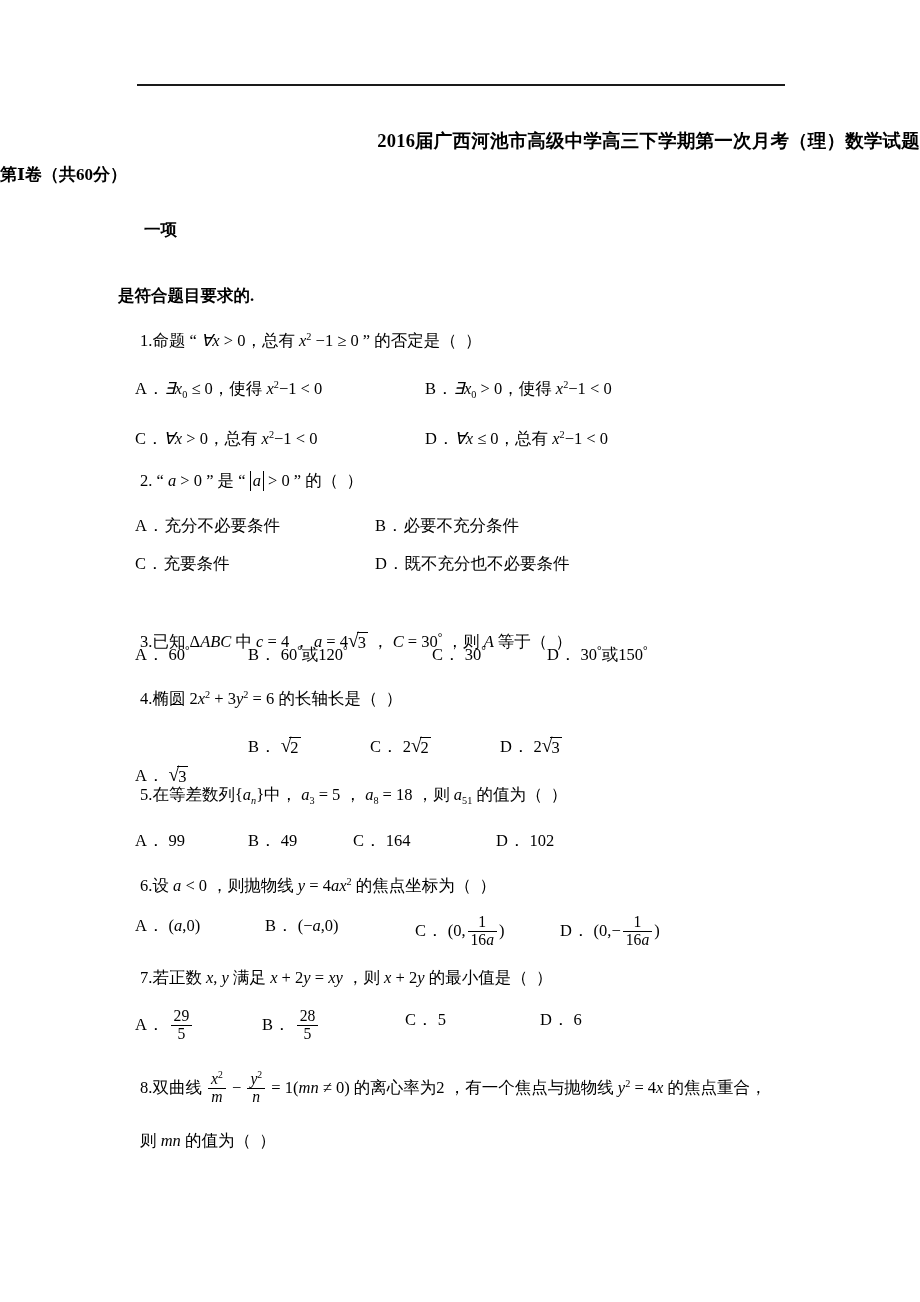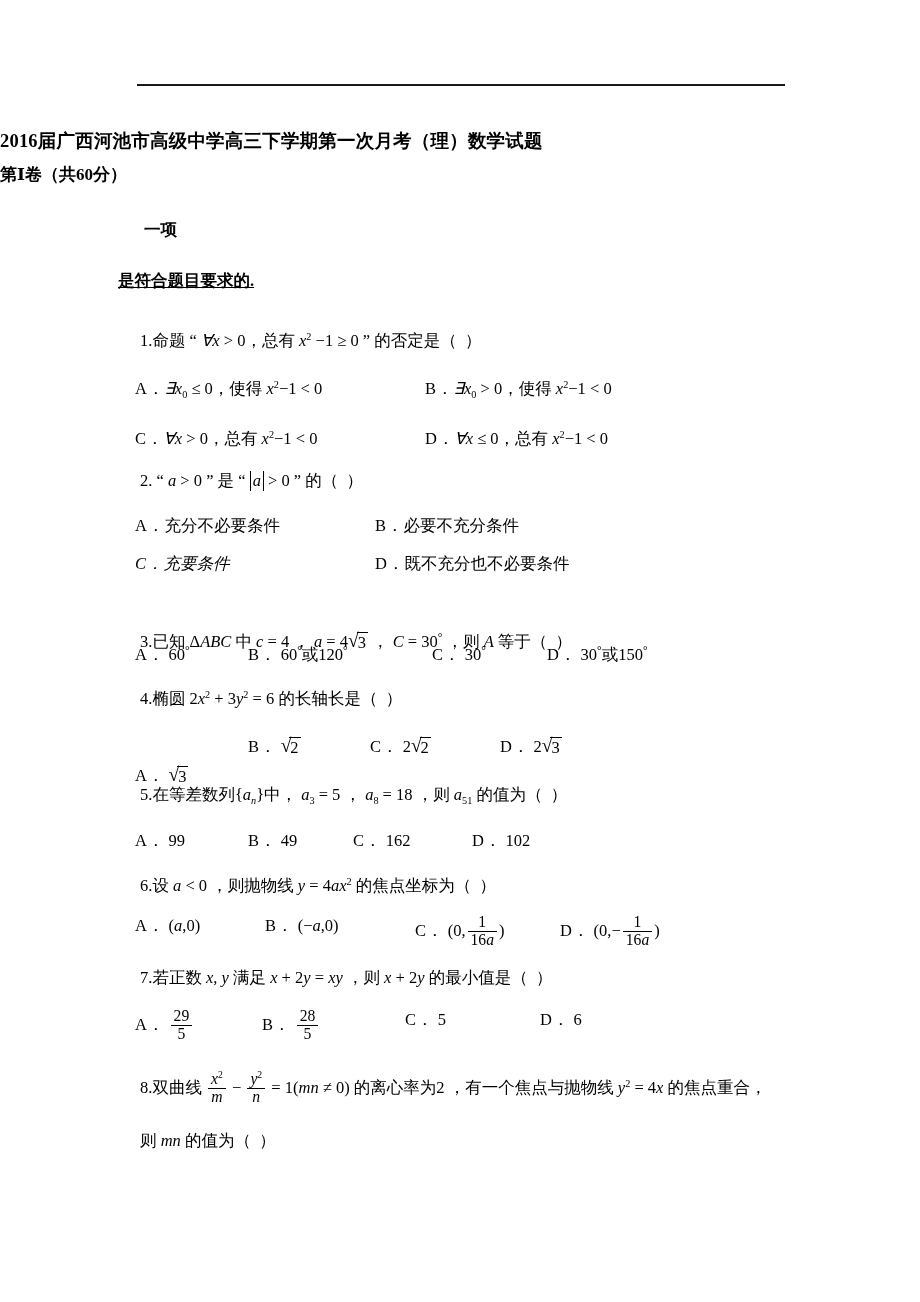--- a/index.html
+++ b/index.html
@@ -27,21 +27,21 @@
     top: 84px;
     width: 648px;
     height: 0;
     border-top: 2px solid #1a1a1a;
   }
   .title {
     position: absolute;
     left: 0;
     top: 128px;
     width: 920px;
-    text-align: left;
+    text-align: right;
     font-size: 18.5px;
     font-weight: bold;
     letter-spacing: 0.2px;
   }
   .subtitle {
     position: absolute;
     left: 0;
     top: 163px;
     width: 920px;
     text-align: left;
@@ -57,24 +57,23 @@
     font-weight: bold;
     line-height: 34px;
   }
   .section-intro .cont {
     display: block;
     margin-left: 46px;
   }
   .req-line {
     position: absolute;
     left: 118px;
-    top: 270px;
-    font-size: 16.5px;
-    font-weight: bold;
-    text-decoration: underline;
+    top: 285px;
+    font-size: 16.5px;
+    font-weight: bold;
   }
 
   
   .q {
     position: absolute;
     left: 140px;
     font-size: 16.5px;
     white-space: nowrap;
   }
   .opts {
@@ -163,21 +162,21 @@
   </div>
 
   <div class="q" style="top:470px;">
     <span class="mn">2.</span> “ <span class="mi">a</span> <span class="mn">&gt;</span> <span class="mn">0</span> ” 是 “ <span class="abs"><span class="mi">a</span></span> <span class="mn">&gt;</span> <span class="mn">0</span> ” 的（&nbsp;&nbsp;）
   </div>
   <div class="opts" style="top:515px;">
     <div class="opt" style="left:135px;"><span class="lbl">A．</span>充分不必要条件</div>
     <div class="opt" style="left:375px;"><span class="lbl">B．</span>必要不充分条件</div>
   </div>
   <div class="opts" style="top:553px;">
-    <div class="opt" style="left:135px;font-style:italic;"><span class="lbl">C．</span>充要条件</div>
+    <div class="opt" style="left:135px;"><span class="lbl">C．</span>充要条件</div>
     <div class="opt" style="left:375px;"><span class="lbl">D．</span>既不充分也不必要条件</div>
   </div>
 
   <div class="q" style="top:630px;">
     <span class="mn">3.</span>已知 <span class="mn">Δ</span><span class="mi">ABC</span> 中 <span class="mi">c</span> <span class="mn">= 4</span> ， <span class="mi">a</span> <span class="mn">= 4</span><span class="sqrt"><span class="rad">√</span><span class="rand"><span class="mn">3</span></span></span> ， <span class="mi">C</span> <span class="mn">= 30</span><span class="deg">°</span> ，则 <span class="mi">A</span> 等于（&nbsp;&nbsp;）
   </div>
   <div class="opts" style="top:644px;">
     <div class="opt" style="left:135px;"><span class="lbl">A．</span>&nbsp;<span class="mn">60</span><span class="deg">°</span></div>
     <div class="opt" style="left:248px;"><span class="lbl">B．</span>&nbsp;<span class="mn">60</span><span class="deg">°</span>或<span class="mn">120</span><span class="deg">°</span></div>
     <div class="opt" style="left:432px;"><span class="lbl">C．</span>&nbsp;<span class="mn">30</span><span class="deg">°</span></div>
@@ -193,22 +192,22 @@
     <div class="opt" style="left:370px;"><span class="lbl">C．</span>&nbsp;<span class="mn">2</span><span class="sqrt"><span class="rad">√</span><span class="rand"><span class="mn">2</span></span></span></div>
     <div class="opt" style="left:500px;"><span class="lbl">D．</span>&nbsp;<span class="mn">2</span><span class="sqrt"><span class="rad">√</span><span class="rand"><span class="mn">3</span></span></span></div>
   </div>
 
   <div class="q" style="top:784px;">
     <span class="mn">5.</span>在等差数列<span class="mn">{</span><span class="mi">a</span><sub class="sb"><span class="ital">n</span></sub><span class="mn">}</span>中， <span class="mi">a</span><sub class="sb">3</sub> <span class="mn">= 5</span> ， <span class="mi">a</span><sub class="sb">8</sub> <span class="mn">= 18</span> ，则 <span class="mi">a</span><sub class="sb">51</sub> 的值为（&nbsp;&nbsp;）
   </div>
   <div class="opts" style="top:830px;">
     <div class="opt" style="left:135px;"><span class="lbl">A．</span>&nbsp;<span class="mn">99</span></div>
     <div class="opt" style="left:248px;"><span class="lbl">B．</span>&nbsp;<span class="mn">49</span></div>
-    <div class="opt" style="left:353px;"><span class="lbl">C．</span>&nbsp;<span class="mn">162</span></div>
-    <div class="opt" style="left:472px;"><span class="lbl">D．</span>&nbsp;<span class="mn">102</span></div>
+    <div class="opt" style="left:353px;"><span class="lbl">C．</span>&nbsp;<span class="mn">164</span></div>
+    <div class="opt" style="left:496px;"><span class="lbl">D．</span>&nbsp;<span class="mn">102</span></div>
   </div>
 
   <div class="q" style="top:875px;">
     <span class="mn">6.</span>设 <span class="mi">a</span> <span class="mn">&lt; 0</span> ，则抛物线 <span class="mi">y</span> <span class="mn">= 4</span><span class="mi">ax</span><sup class="exn">2</sup> 的焦点坐标为（&nbsp;&nbsp;）
   </div>
   <div class="opts" style="top:915px;">
     <div class="opt" style="left:135px;"><span class="lbl">A．</span>&nbsp;<span class="mn">(</span><span class="mi">a</span><span class="mn">,0)</span></div>
     <div class="opt" style="left:265px;"><span class="lbl">B．</span>&nbsp;<span class="mn">(−</span><span class="mi">a</span><span class="mn">,0)</span></div>
     <div class="opt" style="left:415px;"><span class="lbl">C．</span>&nbsp;<span class="mn">(0,</span><span class="frac"><span class="num"><span class="mn">1</span></span><span class="den"><span class="mn">16</span><span class="mi">a</span></span></span><span class="mn">)</span></div>
     <div class="opt" style="left:560px;"><span class="lbl">D．</span>&nbsp;<span class="mn">(0,−</span><span class="frac"><span class="num"><span class="mn">1</span></span><span class="den"><span class="mn">16</span><span class="mi">a</span></span></span><span class="mn">)</span></div>

